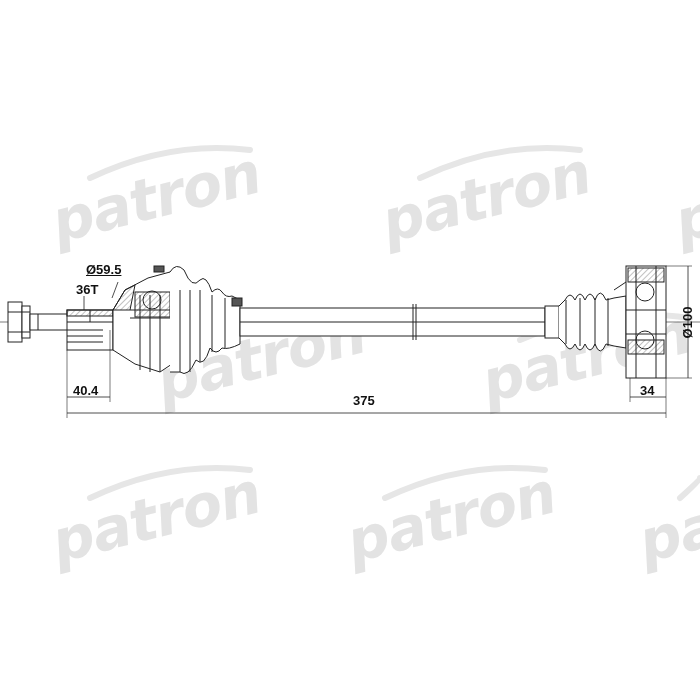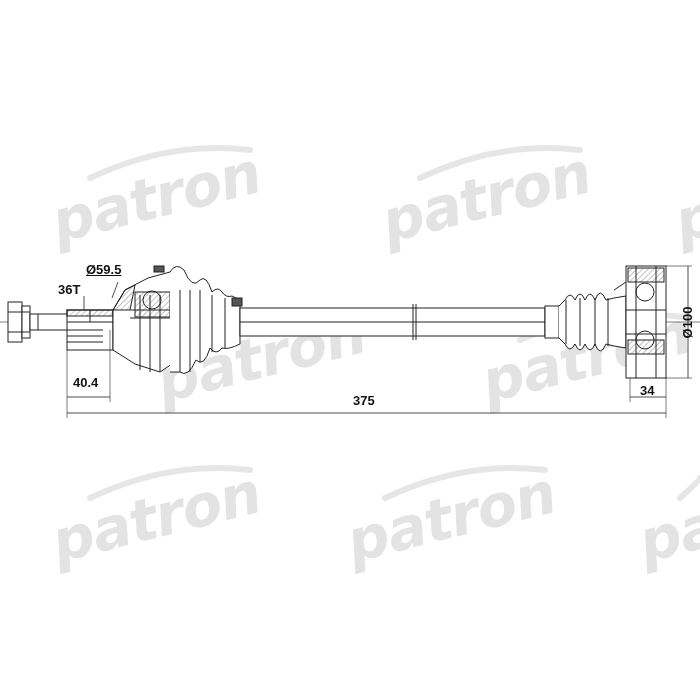--- a/index.html
+++ b/index.html
@@ -121,20 +121,20 @@
 
       <line x1="630" y1="378" x2="630" y2="402" stroke-width="0.6"></line>
       <line x1="630" y1="397" x2="666" y2="397" stroke-width="0.8"></line>
 
       <line x1="666" y1="266" x2="692" y2="266" stroke-width="0.6"></line>
       <line x1="666" y1="378" x2="692" y2="378" stroke-width="0.6"></line>
       <line x1="688" y1="266" x2="688" y2="378" stroke-width="0.8"></line>
     </g>
   </svg>
 
-  <div class="dim" style="left:58px;top:282px;">36T</div>
+  <div class="dim" style="left:76px;top:282px;">36T</div>
   <div class="dim" style="left:86px;top:262px;text-decoration:underline;">Ø59.5</div>
-  <div class="dim" style="left:73px;top:375px;">40.4</div>
+  <div class="dim" style="left:73px;top:383px;">40.4</div>
   <div class="dim" style="left:353px;top:393px;">375</div>
   <div class="dim" style="left:640px;top:383px;">34</div>
   <div class="dim vert" style="left:672px;top:315px;">Ø100</div>
 
 </div>
 
 </body></html>

